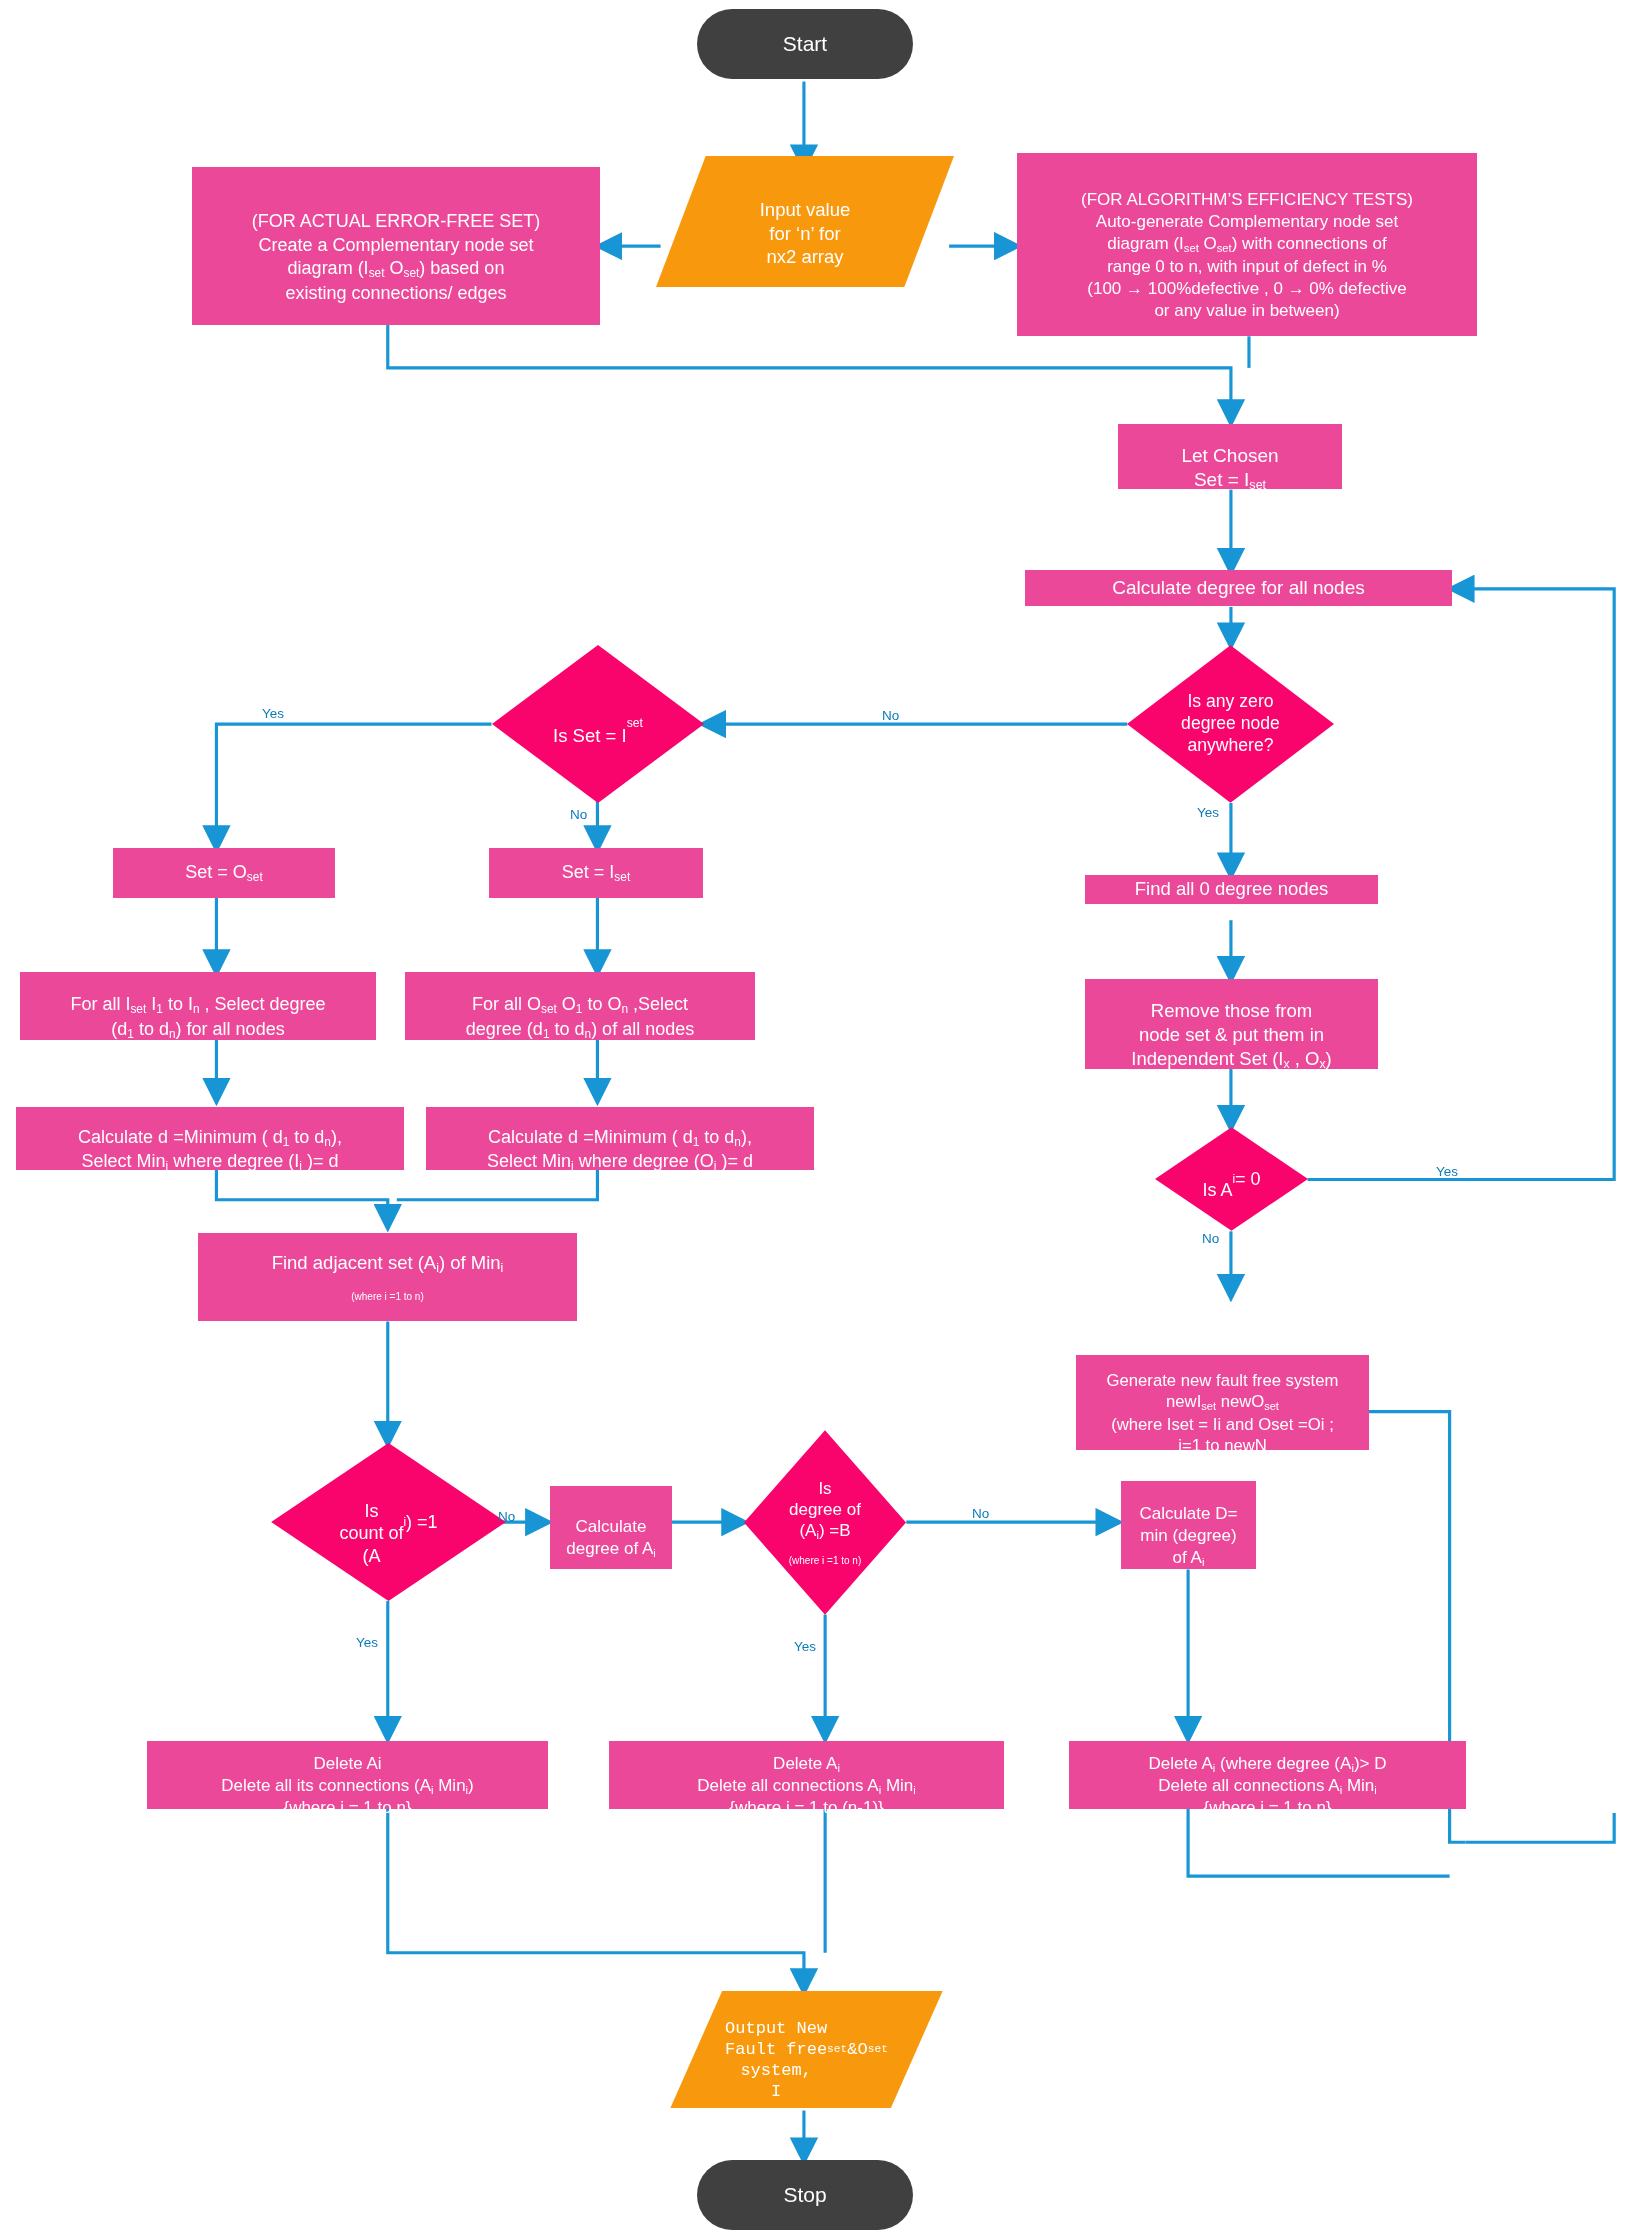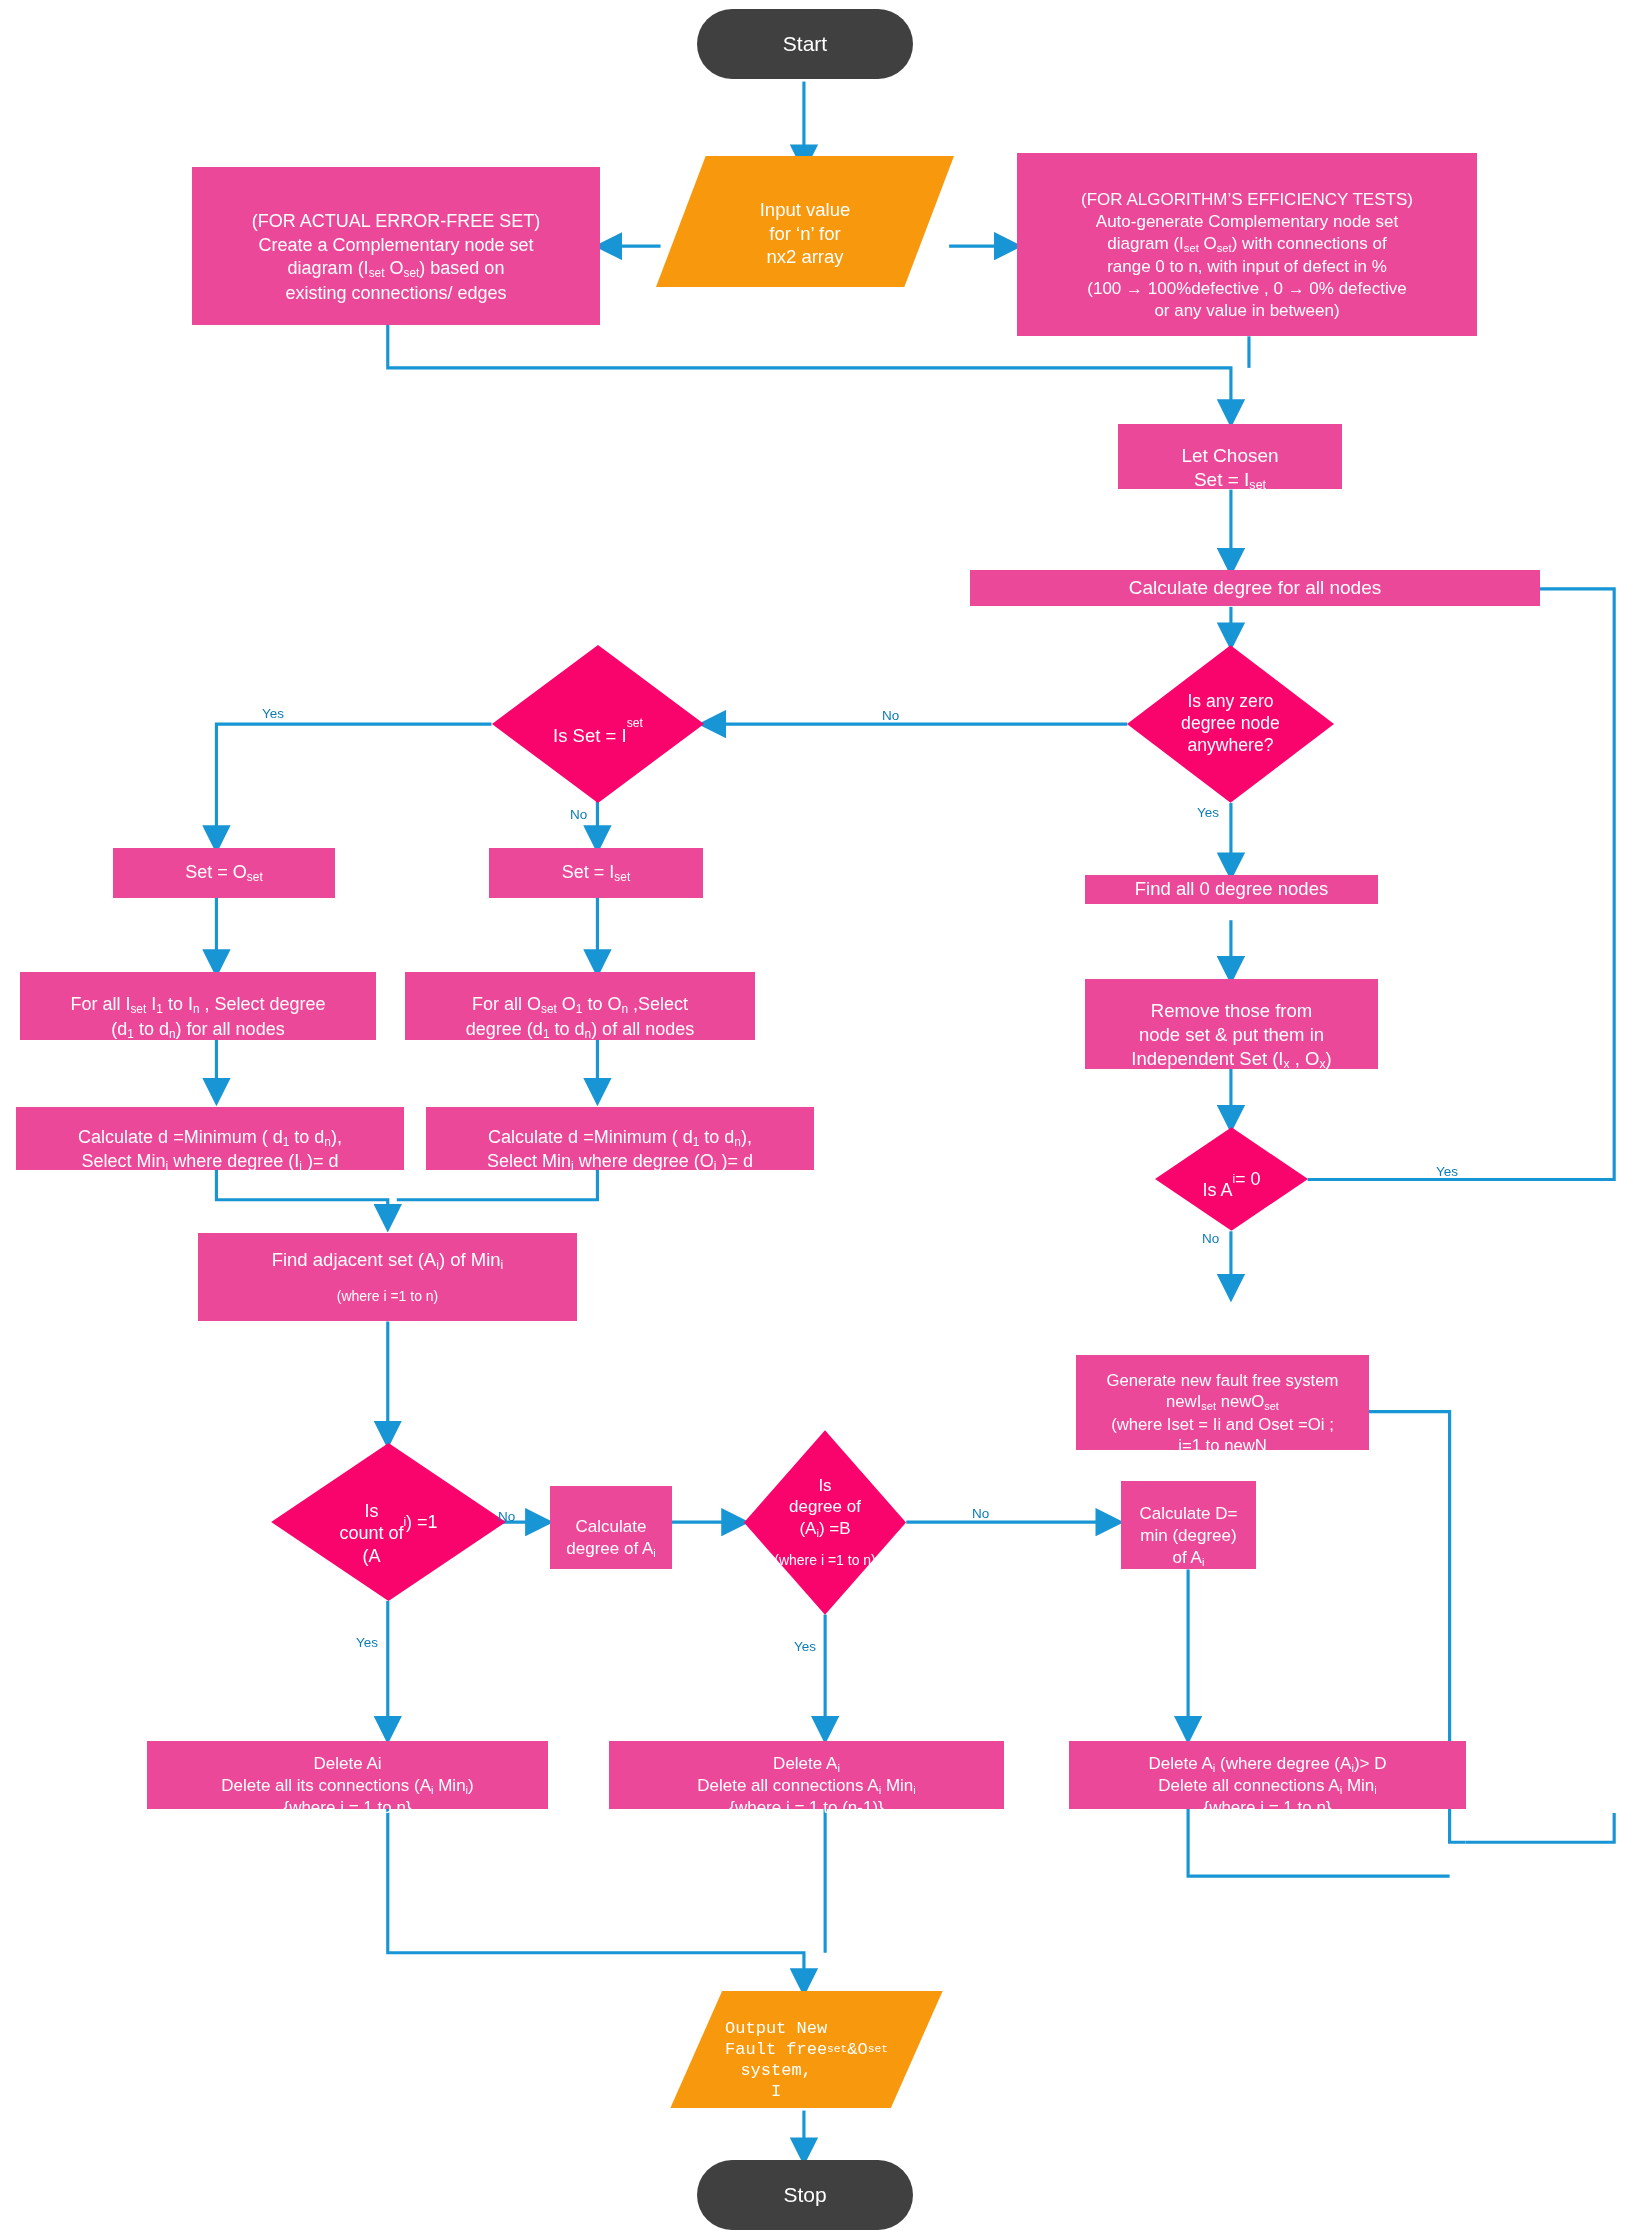--- a/index.html
+++ b/index.html
@@ -7,21 +7,21 @@
          font-family:"Liberation Sans", sans-serif; overflow:hidden;}
   #wires{position:absolute;left:0;top:0;width:1648px;height:2239px;}
   .node{position:absolute;box-sizing:border-box;display:flex;align-items:center;
         justify-content:center;text-align:center;color:#ffffff;line-height:1.30;
         white-space:pre-line;}
   .proc{background:#ec4899;}
   .term{background:#404040;border-radius:451px;}
   .inner{padding:0 4.5px;width:100%;}
   .lbl{position:absolute;color:#0c7cb5;font-size:13.5px;white-space:nowrap;}
   sub{font-size:0.66em;vertical-align:-0.25em;}
-  .small{font-size:14px;display:block;margin-top:13px;}
+  .small{font-size:10px;display:block;margin-top:13px;}
   .dia-wrap{position:absolute;}
   .dia-wrap svg{position:absolute;left:0;top:0;}
   .dia-txt{position:absolute;left:0;top:0;width:100%;height:100%;
            display:flex;align-items:center;justify-content:center;text-align:center;
            color:#fff;line-height:1.25;white-space:pre-line;}
 </style>
 </head>
 <body>
 
 <div id="stage">
@@ -125,21 +125,21 @@
       (FOR ALGORITHM’S EFFICIENCY TESTS)<br>Auto-generate Complementary node set<br>diagram (I<sub>set</sub> O<sub>set</sub>) with connections of<br>range 0 to n, with input of defect in %<br>(100 → 100%defective , 0 →  0% defective<br>or any value in between)
     </span>
   </div>
 
   <div class="node proc" style="left:1118px;top:424px;width:224px;height:65px;font-size:19px;">
     <span class="inner">
       Let Chosen<br>Set =  I<sub>set</sub>
     </span>
   </div>
 
-  <div class="node proc" style="left:970px;top:570px;width:570px;height:36px;font-size:19px;">
+  <div class="node proc" style="left:1025px;top:570px;width:427px;height:36px;font-size:19px;">
     <span class="inner">Calculate degree for all nodes</span>
   </div>
 
   <div class="dia-wrap" style="left:1127px;top:645px;width:207px;height:158px;">
     <svg width="207" height="158" viewBox="0 0 460 350" xmlns="http://www.w3.org/2000/svg">
       <polygon points="230,0 460,175 230,350 0,175" fill="#f8046c"></polygon>
     </svg>
     <div class="dia-txt" style="font-size:17.6px;">Is any zero
 degree node
 anywhere?</div>

